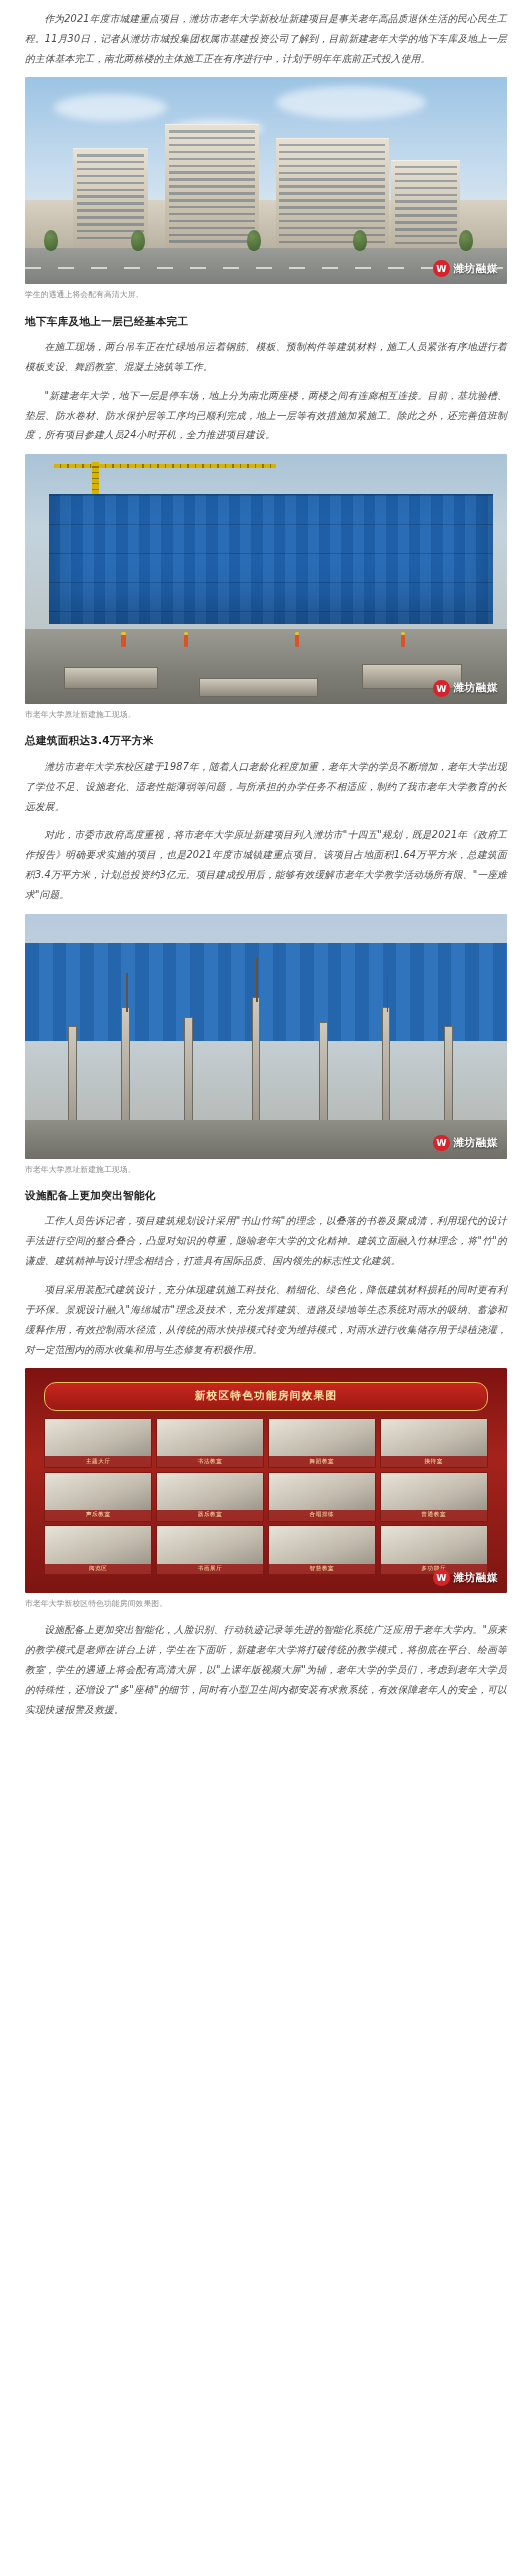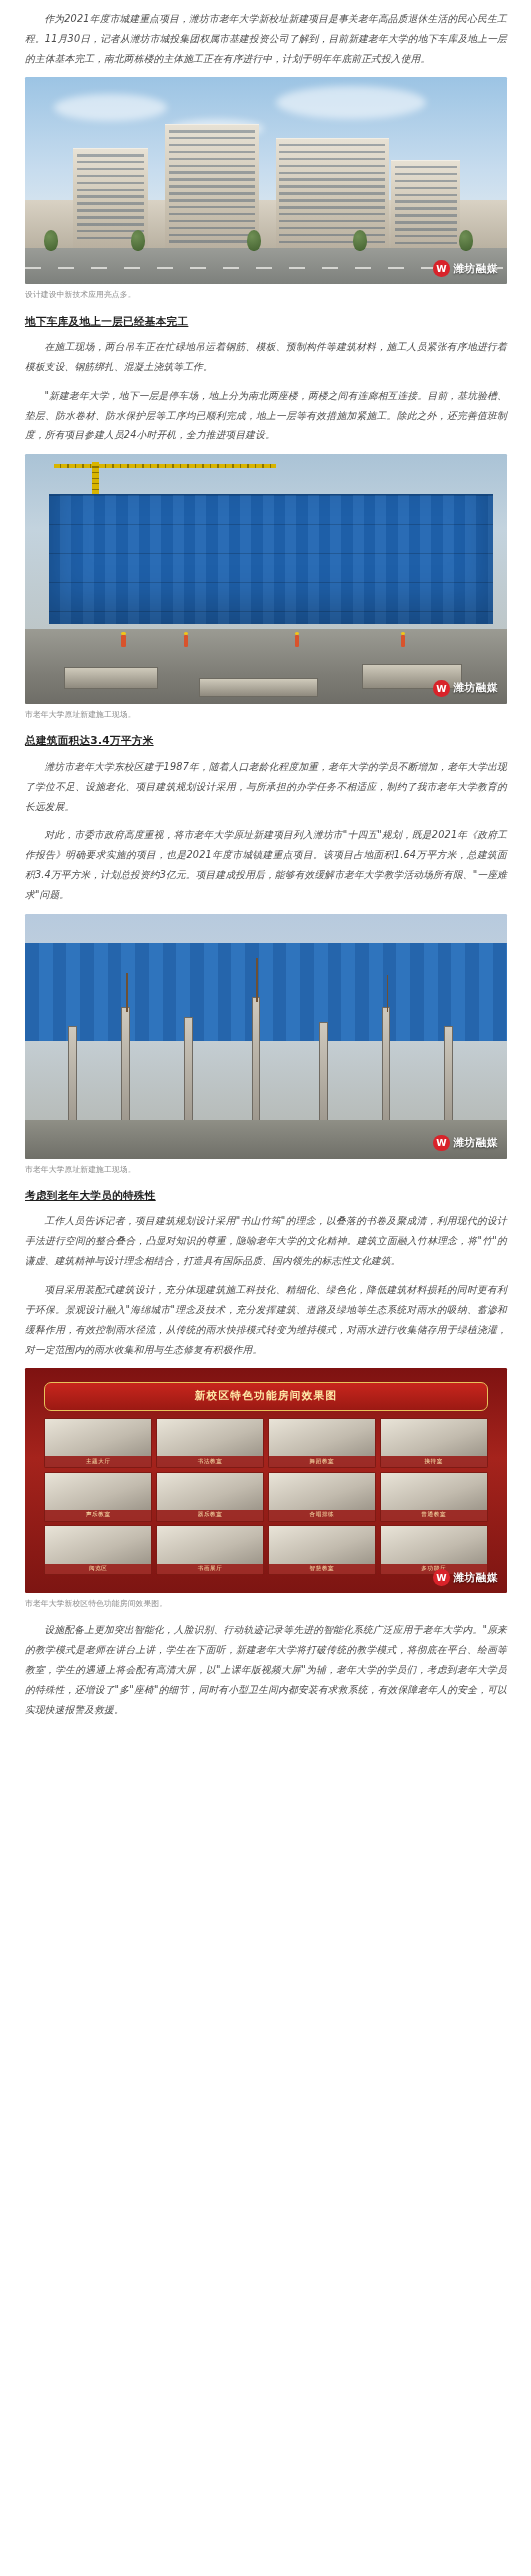--- a/index.html
+++ b/index.html
@@ -26,21 +26,20 @@
     letter-spacing: 0.2px;
     font-style: italic;
   }
   h2.section-head {
     font-size: 10.6px;
     font-weight: bold;
     color: #1f1f1f;
     margin: 11.3px 0 7.5px 0;
     line-height: 1.6;
     letter-spacing: 0.3px;
-    text-decoration: underline;
   }
   .figure {
     margin: 3.8px 0 2.5px 0;
     width: 100%;
   }
   .figure-caption {
     font-size: 7.8px;
     color: #8c8c8c;
     margin: 3.8px 0 10px 0;
     line-height: 1.7;
@@ -166,21 +165,21 @@
   .ph3 .ground{
     position:absolute; bottom:0; left:0; right:0; height:16%;
     background: linear-gradient(180deg,#8f8f86,#6f6f68);
   }
 
   
   .ph4 { height: 225px; background: linear-gradient(180deg,#7e1211 0%, #a5231c 40%, #7d1512 100%); }
   .ph4 .banner{
     position:absolute; left:4%; right:4%; top:6%; height:13%;
     background: linear-gradient(180deg,#c8261d,#9b1913);
-    border:1.3px solid #e8c35a; border-radius:7px;
+    border:1.3px solid #e8c35a; border-radius:12px;
     color:#ffe9a8; font-size:10.6px; font-weight:bold;
     display:flex; align-items:center; justify-content:center; letter-spacing:1.3px;
   }
   .ph4 .grid{
     position:absolute; left:4%; right:4%; top:22%; bottom:8%;
     display:grid; grid-template-columns: repeat(4,1fr); grid-template-rows: repeat(3,1fr); gap:3.8px;
   }
   .ph4 .cell{
     background: linear-gradient(180deg,#d9d2c6,#b6aea1);
     border:0.6px solid #7e1a14; border-radius:1.3px; position:relative; overflow:hidden;
@@ -219,25 +218,25 @@
       <div class="tree" style="left:4%;"></div>
       <div class="tree" style="left:22%;"></div>
       <div class="tree" style="left:46%;"></div>
       <div class="tree" style="left:68%;"></div>
       <div class="tree" style="left:90%;"></div>
       <div class="watermark">
         <span class="wm-badge">W</span>
         <span class="wm-text">潍坊融媒</span>
       </div>
     </div>
-    <div class="figure-caption">设计建设中新技术应用亮点多。</div>
+    <div class="figure-caption">学生的遇通上将会配有高清大屏。</div>
   </div>
 
   <h2 class="section-head">地下车库及地上一层已经基本完工</h2>
-  <p class="body-text">在施工现场，两台吊车正在忙碌地吊运着钢筋、模板、预制构件等建筑材料，施工人员紧张有序地进行着模板支设、钢筋绑扎、混凝土浇筑等工作。</p>
+  <p class="body-text">在施工现场，两台吊车正在忙碌地吊运着钢筋、模板、预制构件等建筑材料，施工人员紧张有序地进行着模板支设、舞蹈教室、混凝土浇筑等工作。</p>
   <p class="body-text">"新建老年大学，地下一层是停车场，地上分为南北两座楼，两楼之间有连廊相互连接。目前，基坑验槽、垫层、防水卷材、防水保护层等工序均已顺利完成，地上一层等有效措施加紧施工。除此之外，还完善值班制度，所有项目参建人员24小时开机，全力推进项目建设。</p>
 
   <div class="figure">
     <div class="photo ph2">
       <div class="crane-jib"></div>
       <div class="crane-mast"></div>
       <div class="bluewrap"></div>
       <div class="ground"></div>
       <div class="stack" style="left:8%;width:94px;height:22.5px;"></div>
       <div class="stack" style="left:36%;width:119px;height:19px;bottom:3%;"></div>
@@ -248,21 +247,21 @@
       <div class="worker" style="left:78%;"></div>
       <div class="watermark">
         <span class="wm-badge">W</span>
         <span class="wm-text">潍坊融媒</span>
       </div>
     </div>
     <div class="figure-caption">市老年大学原址新建施工现场。</div>
   </div>
 
   <h2 class="section-head">总建筑面积达3.4万平方米</h2>
-  <p class="body-text">潍坊市老年大学东校区建于1987年，随着人口老龄化程度加重，老年大学的学员不断增加，老年大学出现了学位不足、设施老化、项目建筑规划设计采用，与所承担的办学任务不相适应，制约了我市老年大学教育的长远发展。</p>
+  <p class="body-text">潍坊市老年大学东校区建于1987年，随着人口老龄化程度加重，老年大学的学员不断增加，老年大学出现了学位不足、设施老化、适老性能薄弱等问题，与所承担的办学任务不相适应，制约了我市老年大学教育的长远发展。</p>
   <p class="body-text">对此，市委市政府高度重视，将市老年大学原址新建项目列入潍坊市"十四五"规划，既是2021年《政府工作报告》明确要求实施的项目，也是2021年度市城镇建重点项目。该项目占地面积1.64万平方米，总建筑面积3.4万平方米，计划总投资约3亿元。项目建成投用后，能够有效缓解市老年大学教学活动场所有限、"一座难求"问题。</p>
 
   <div class="figure">
     <div class="photo ph3">
       <div class="bluewall"></div>
       <div class="col" style="left:9%;height:44%;"></div>
       <div class="col" style="left:20%;height:52%;"></div>
       <div class="col" style="left:33%;height:48%;"></div>
       <div class="col" style="left:47%;height:56%;"></div>
       <div class="col" style="left:61%;height:46%;"></div>
@@ -273,21 +272,21 @@
       <div class="rebar" style="left:75%;bottom:60%;height:15%;"></div>
       <div class="ground"></div>
       <div class="watermark">
         <span class="wm-badge">W</span>
         <span class="wm-text">潍坊融媒</span>
       </div>
     </div>
     <div class="figure-caption">市老年大学原址新建施工现场。</div>
   </div>
 
-  <h2 class="section-head">考虑到老年大学员的特殊性</h2>
+  <h2 class="section-head">设施配备上更加突出智能化</h2>
   <p class="body-text">工作人员告诉记者，项目建筑规划设计采用"书山竹筠"的理念，以叠落的书卷及聚成清，利用现代的设计手法进行空间的整合叠合，凸显对知识的尊重，隐喻老年大学的文化精神。建筑立面融入竹林理念，将"竹"的谦虚、建筑精神与设计理念相结合，打造具有国际品质、国内领先的标志性文化建筑。</p>
   <p class="body-text">项目采用装配式建筑设计，充分体现建筑施工科技化、精细化、绿色化，降低建筑材料损耗的同时更有利于环保。景观设计融入"海绵城市"理念及技术，充分发挥建筑、道路及绿地等生态系统对雨水的吸纳、蓄渗和缓释作用，有效控制雨水径流，从传统的雨水快排模式转变为维持模式，对雨水进行收集储存用于绿植浇灌，对一定范围内的雨水收集和用与生态修复有积极作用。</p>
 
   <div class="figure">
     <div class="photo ph4">
       <div class="banner">新校区特色功能房间效果图</div>
       <div class="grid">
         <div class="cell">
             <div class="img"></div>
             <div class="lbl">主题大厅</div>

